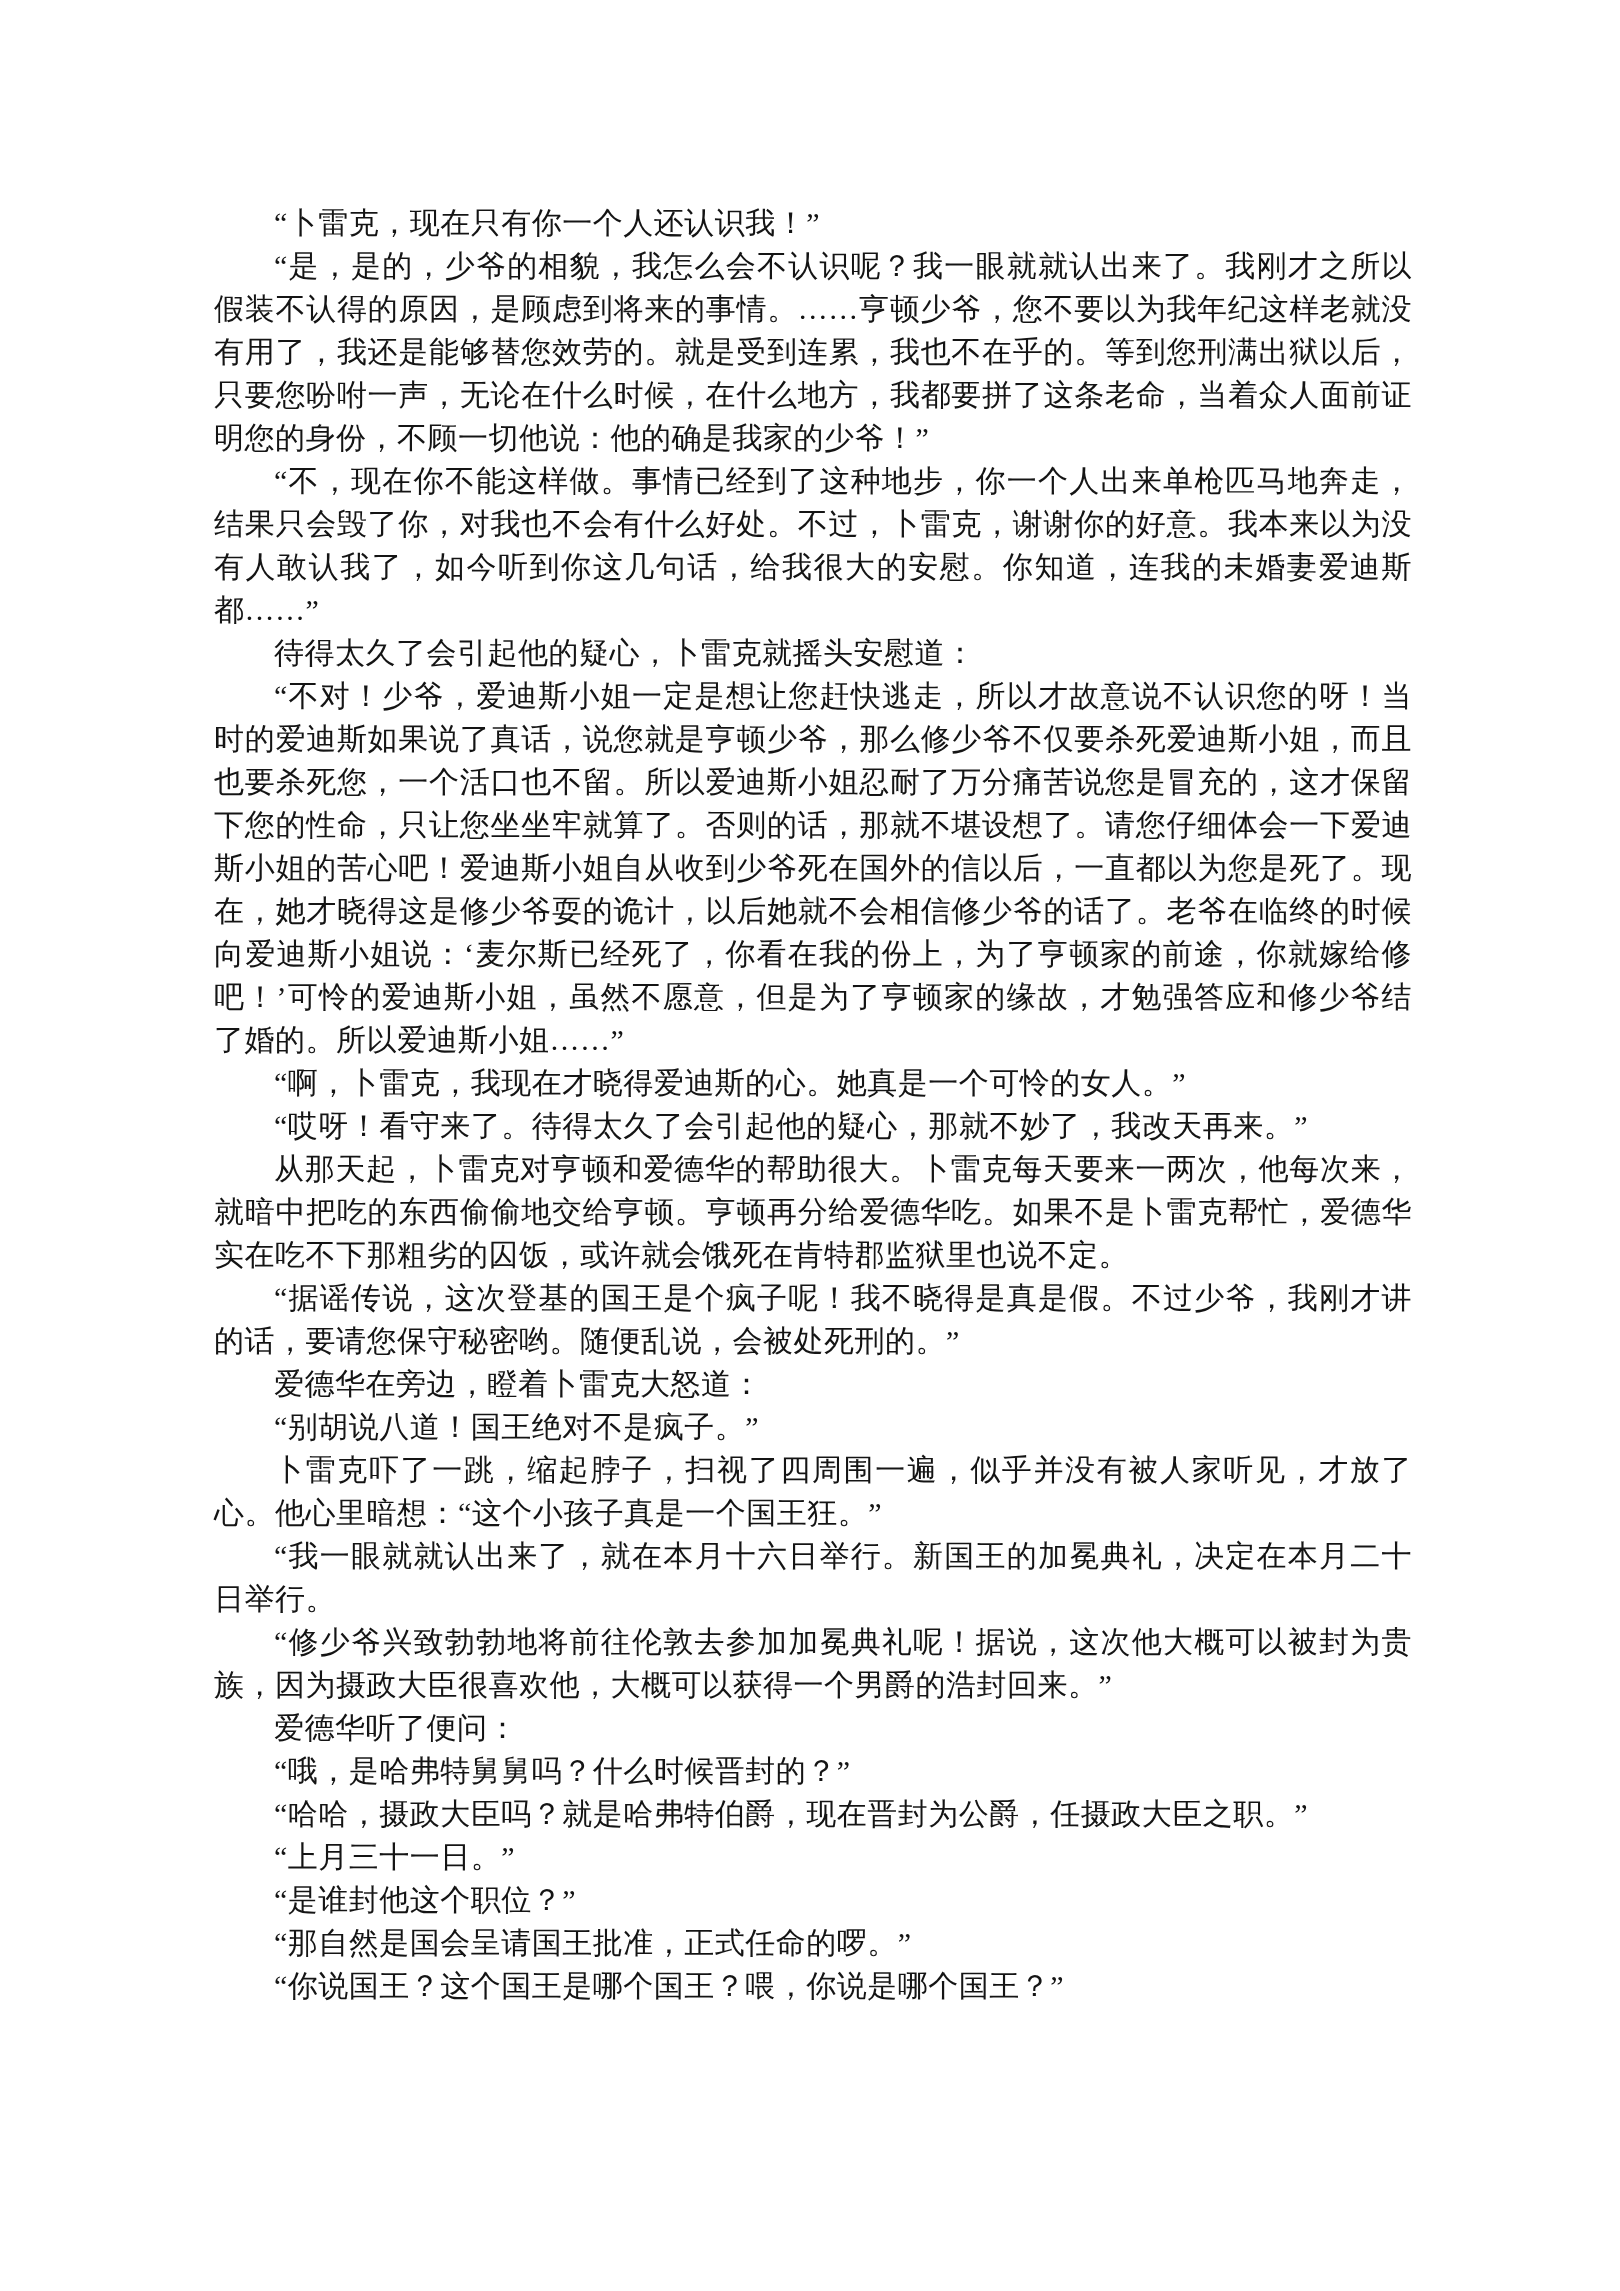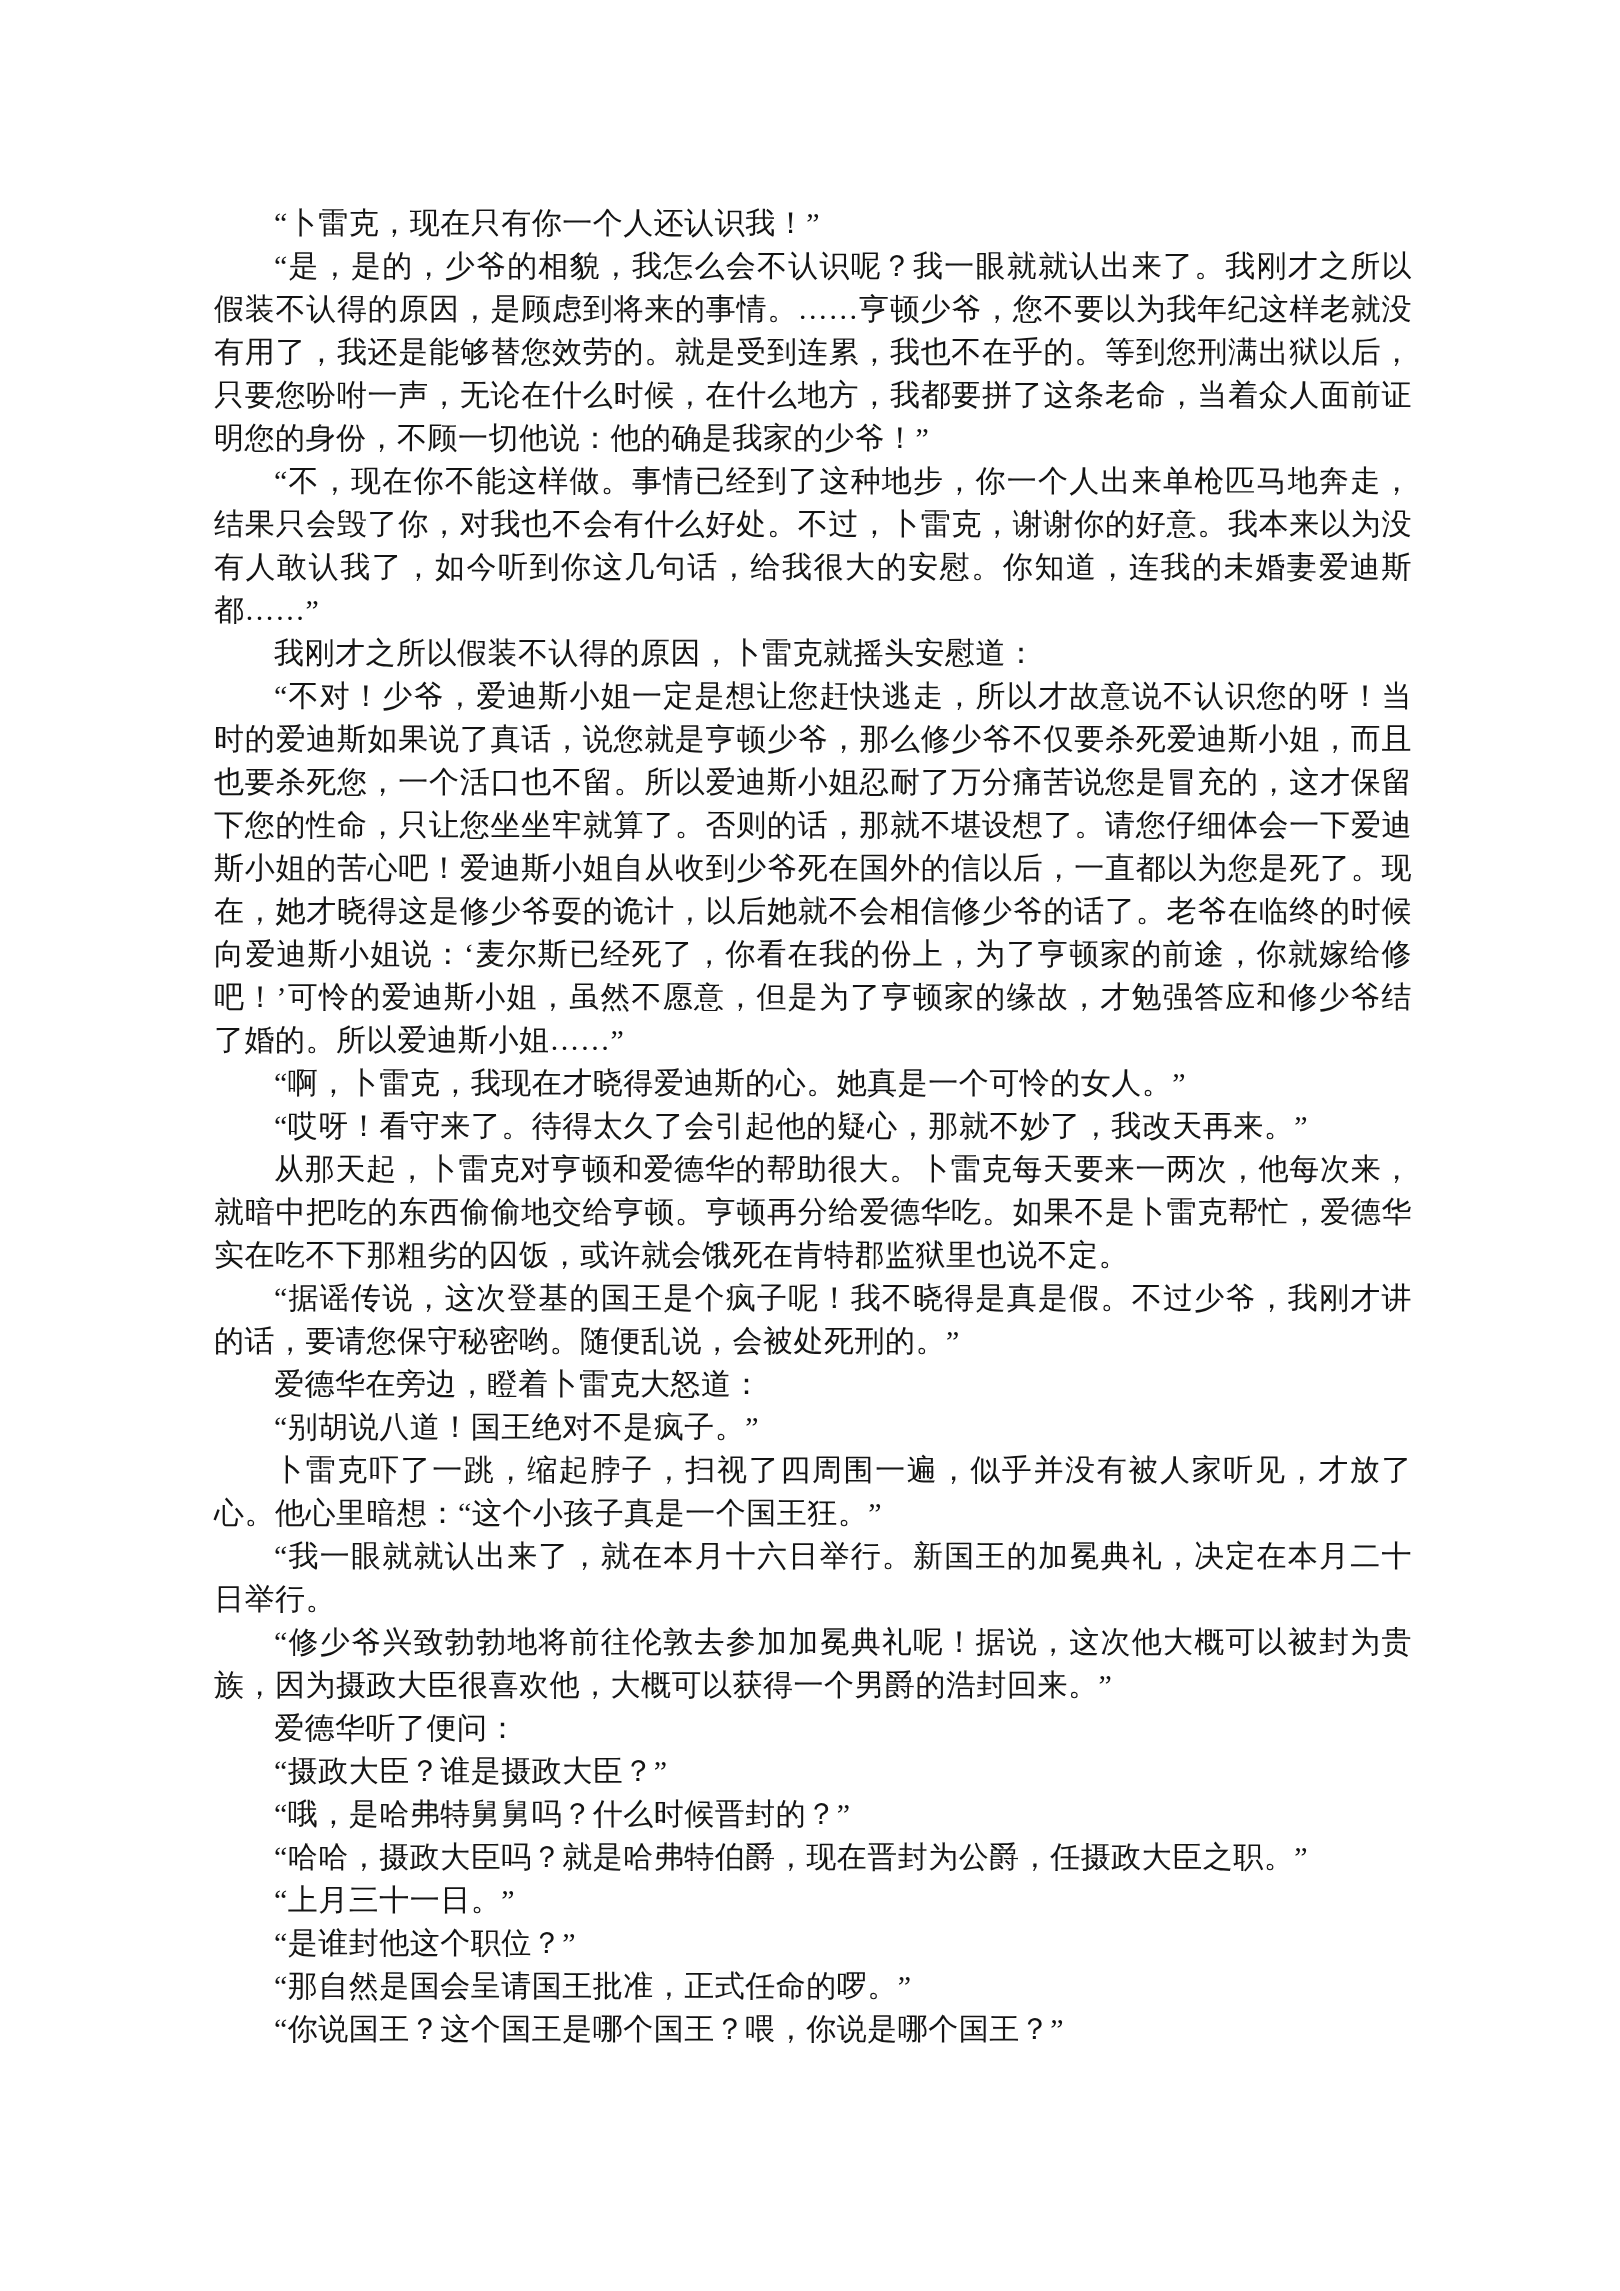--- a/index.html
+++ b/index.html
@@ -41,33 +41,32 @@
   }
 </style>
 </head>
 <body>
 
 <div class="page">
   <div class="text-block">
     <p>“卜雷克，现在只有你一个人还认识我！”</p>
     <p>“是，是的，少爷的相貌，我怎么会不认识呢？我一眼就就认出来了。我刚才之所以假装不认得的原因，是顾虑到将来的事情。……亨顿少爷，您不要以为我年纪这样老就没有用了，我还是能够替您效劳的。就是受到连累，我也不在乎的。等到您刑满出狱以后，只要您吩咐一声，无论在什么时候，在什么地方，我都要拼了这条老命，当着众人面前证明您的身份，不顾一切他说：他的确是我家的少爷！”</p>
     <p>“不，现在你不能这样做。事情已经到了这种地步，你一个人出来单枪匹马地奔走，结果只会毁了你，对我也不会有什么好处。不过，卜雷克，谢谢你的好意。我本来以为没有人敢认我了，如今听到你这几句话，给我很大的安慰。你知道，连我的未婚妻爱迪斯都……”</p>
-    <p>我刚才之所以假装不认得的原因，卜雷克就摇头安慰道：</p>
+    <p>待得太久了会引起他的疑心，卜雷克就摇头安慰道：</p>
     <p>“不对！少爷，爱迪斯小姐一定是想让您赶快逃走，所以才故意说不认识您的呀！当时的爱迪斯如果说了真话，说您就是亨顿少爷，那么修少爷不仅要杀死爱迪斯小姐，而且也要杀死您，一个活口也不留。所以爱迪斯小姐忍耐了万分痛苦说您是冒充的，这才保留下您的性命，只让您坐坐牢就算了。否则的话，那就不堪设想了。请您仔细体会一下爱迪斯小姐的苦心吧！爱迪斯小姐自从收到少爷死在国外的信以后，一直都以为您是死了。现在，她才晓得这是修少爷耍的诡计，以后她就不会相信修少爷的话了。老爷在临终的时候向爱迪斯小姐说：‘麦尔斯已经死了，你看在我的份上，为了亨顿家的前途，你就嫁给修吧！’可怜的爱迪斯小姐，虽然不愿意，但是为了亨顿家的缘故，才勉强答应和修少爷结了婚的。所以爱迪斯小姐……”</p>
     <p>“啊，卜雷克，我现在才晓得爱迪斯的心。她真是一个可怜的女人。”</p>
     <p>“哎呀！看守来了。待得太久了会引起他的疑心，那就不妙了，我改天再来。”</p>
     <p>从那天起，卜雷克对亨顿和爱德华的帮助很大。卜雷克每天要来一两次，他每次来，就暗中把吃的东西偷偷地交给亨顿。亨顿再分给爱德华吃。如果不是卜雷克帮忙，爱德华实在吃不下那粗劣的囚饭，或许就会饿死在肯特郡监狱里也说不定。</p>
     <p>“据谣传说，这次登基的国王是个疯子呢！我不晓得是真是假。不过少爷，我刚才讲的话，要请您保守秘密哟。随便乱说，会被处死刑的。”</p>
     <p>爱德华在旁边，瞪着卜雷克大怒道：</p>
     <p>“别胡说八道！国王绝对不是疯子。”</p>
     <p>卜雷克吓了一跳，缩起脖子，扫视了四周围一遍，似乎并没有被人家听见，才放了心。他心里暗想：“这个小孩子真是一个国王狂。”</p>
     <p>“我一眼就就认出来了，就在本月十六日举行。新国王的加冕典礼，决定在本月二十日举行。</p>
     <p>“修少爷兴致勃勃地将前往伦敦去参加加冕典礼呢！据说，这次他大概可以被封为贵族，因为摄政大臣很喜欢他，大概可以获得一个男爵的浩封回来。”</p>
     <p>爱德华听了便问：</p>
-    <p>“摄政大臣？谁是摄政大臣？”</p>
     <p>“哦，是哈弗特舅舅吗？什么时候晋封的？”</p>
     <p>“哈哈，摄政大臣吗？就是哈弗特伯爵，现在晋封为公爵，任摄政大臣之职。”</p>
     <p>“上月三十一日。”</p>
     <p>“是谁封他这个职位？”</p>
     <p>“那自然是国会呈请国王批准，正式任命的啰。”</p>
     <p>“你说国王？这个国王是哪个国王？喂，你说是哪个国王？”</p>
   </div>
 </div>
 
 

